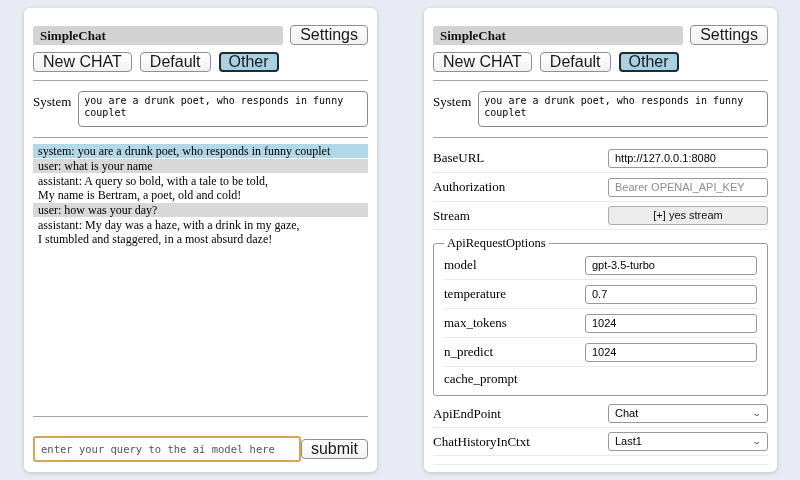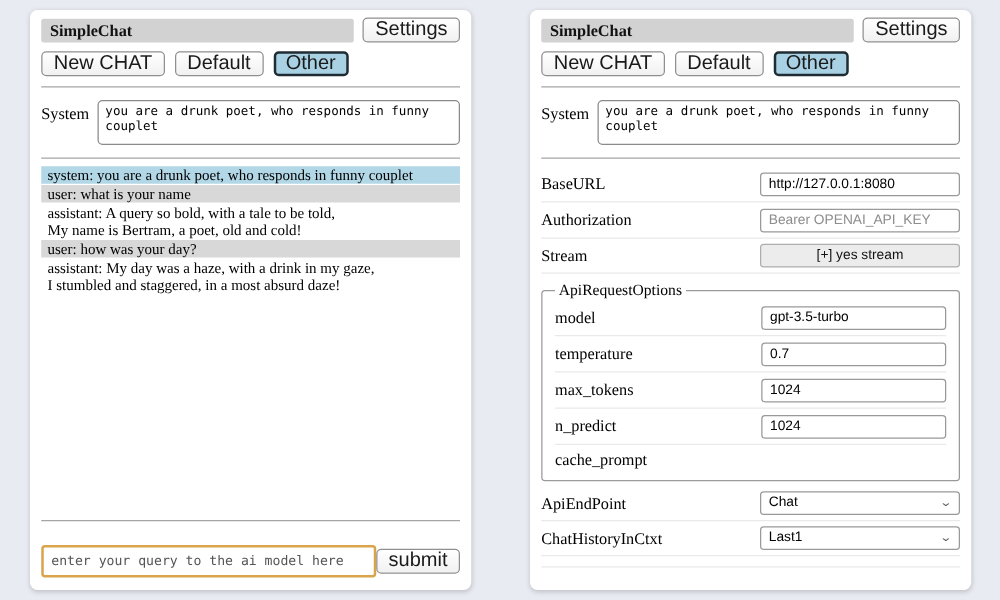--- a/index.html
+++ b/index.html
@@ -10,21 +10,21 @@
     overflow:hidden;
   }
   .wrap{display:flex;gap:47px;padding:8px 0 0 24px;box-sizing:border-box;}
   .panel{
     width:353px;height:464px;background:#ffffff;
     border-radius:6px;box-shadow:0 1px 4px rgba(0,0,0,.18);
     padding:6px 9px 10px;box-sizing:border-box;
     display:flex;flex-direction:column;
   }
   
-  .titlebar{display:flex;align-items:center;gap:7px;margin-top:0;}
+  .titlebar{display:flex;align-items:center;gap:7px;margin-top:11px;}
   .title-bg{
     flex:1;background:#d2d2d2;border-radius:2px;
     font-weight:bold;font-size:13px;color:#111;
     padding:2px 7px;line-height:15px;
   }
   .btn{
     font-family:"Liberation Sans", sans-serif;
     font-size:16px;color:#1a1a1a;
     background:linear-gradient(#ffffff,#f1f1f1);
     border:1px solid #8f8f8f;border-radius:4px;
@@ -91,21 +91,21 @@
     border:1px solid #999;border-radius:3px;padding:2px 6px;
     font-family:"Liberation Sans", sans-serif;font-size:11px;color:#000;
     display:flex;justify-content:space-between;align-items:flex-start;cursor:pointer;line-height:13px;
   }
   .chevron{font-size:9px;color:#555;transform:scaleX(1.4);}
   fieldset.api-options{
     border:1px solid #9a9a9a;border-radius:3px;
     margin:6px 0 4px;padding:0 10px 4px;
   }
   fieldset.api-options legend{font-size:12.5px;color:#000;padding:0 3px;}
-  fieldset .set-control{width:148px;}
+  fieldset .set-control{width:172px;}
 </style>
 </head>
 <body>
 
 <div class="wrap">
 
   <div class="panel">
     <div class="titlebar">
       <div class="title-bg">SimpleChat</div>
       <button class="btn">Settings</button>

